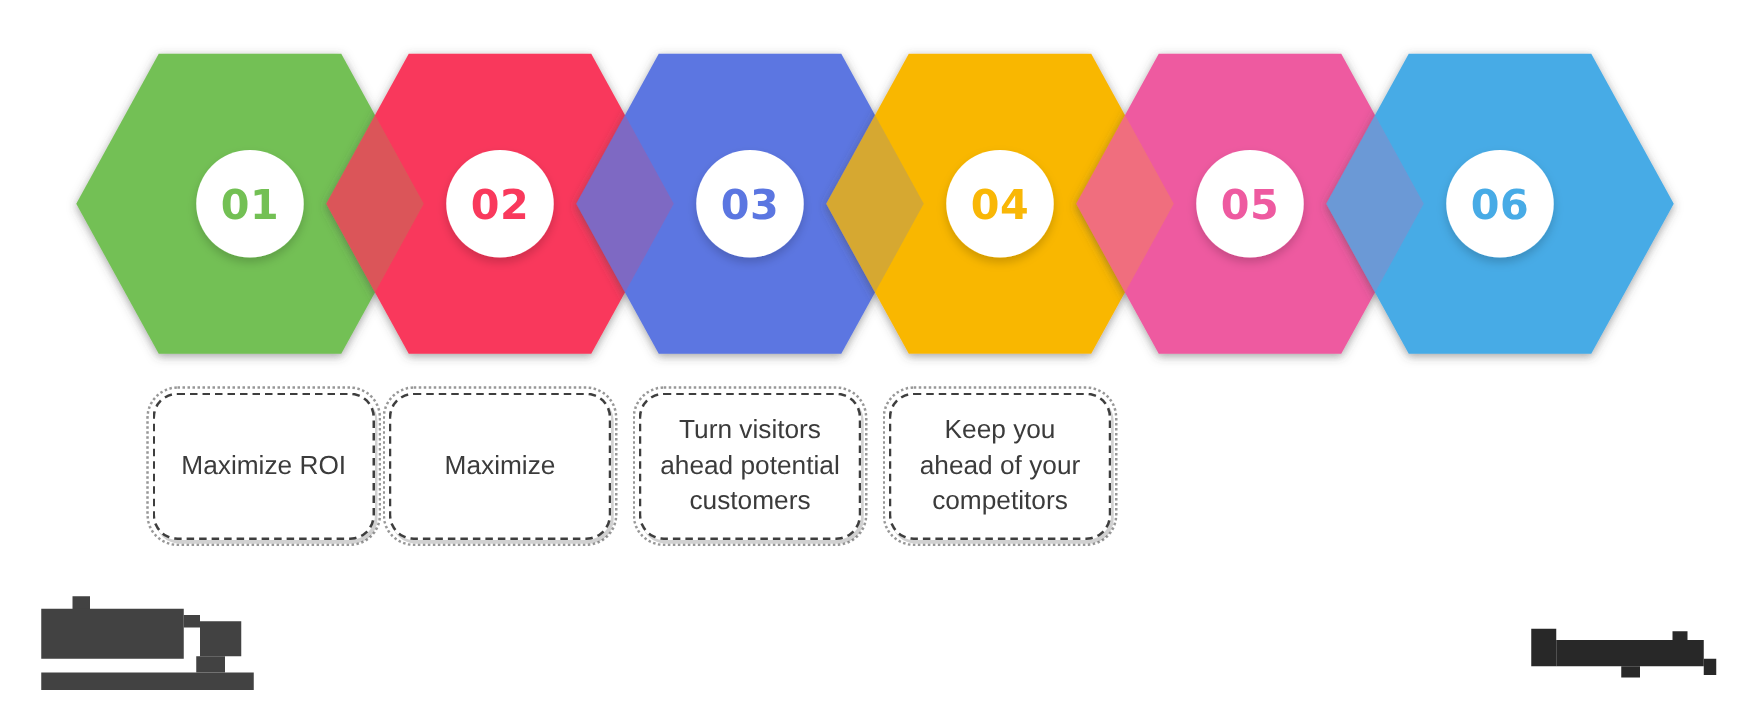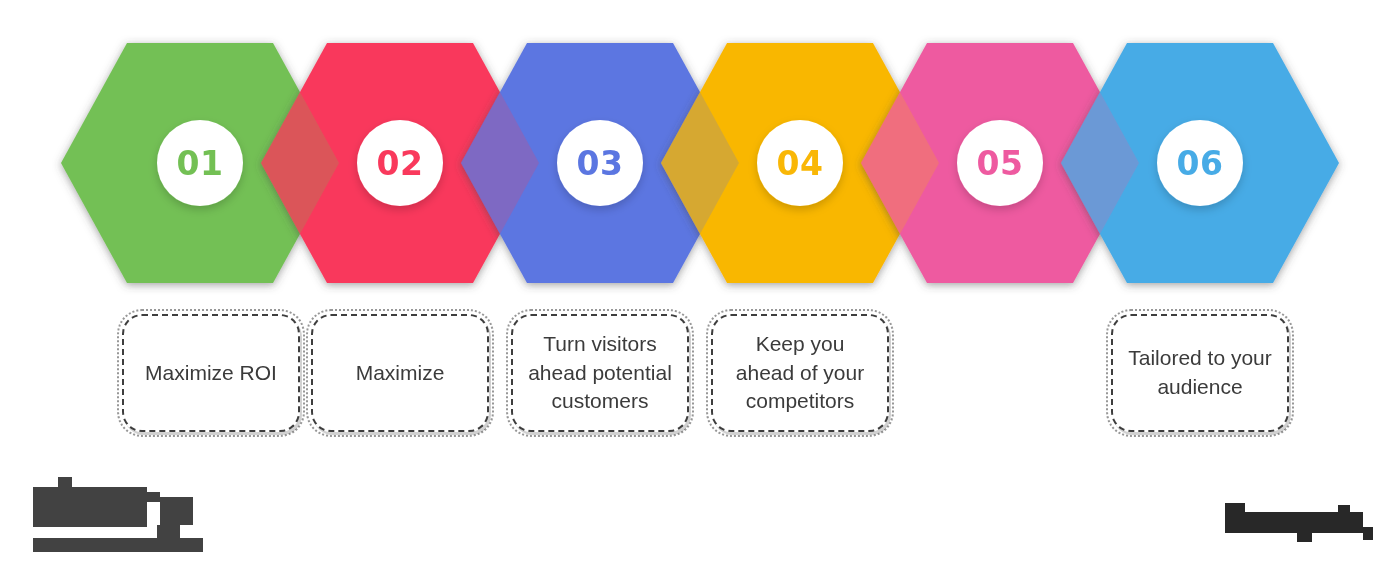--- a/index.html
+++ b/index.html
@@ -86,18 +86,15 @@
       </div>
     <div class="card" style="left:311px">
         <span>Maximize</span>
       </div>
     <div class="card" style="left:511px">
         <span>Turn visitors ahead potential customers</span>
       </div>
     <div class="card" style="left:711px">
         <span>Keep you ahead of your competitors</span>
       </div>
-    <div class="card" style="left:1111px">
-        <span>Tailored to your audience</span>
-      </div>
   </div>
 
 </div>
 
 </body></html>

